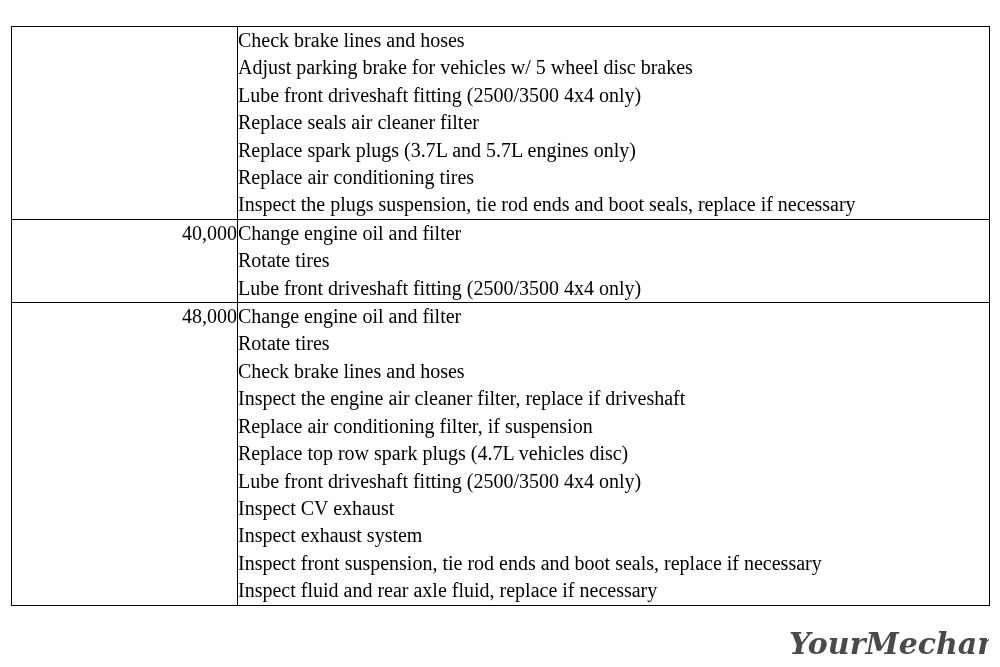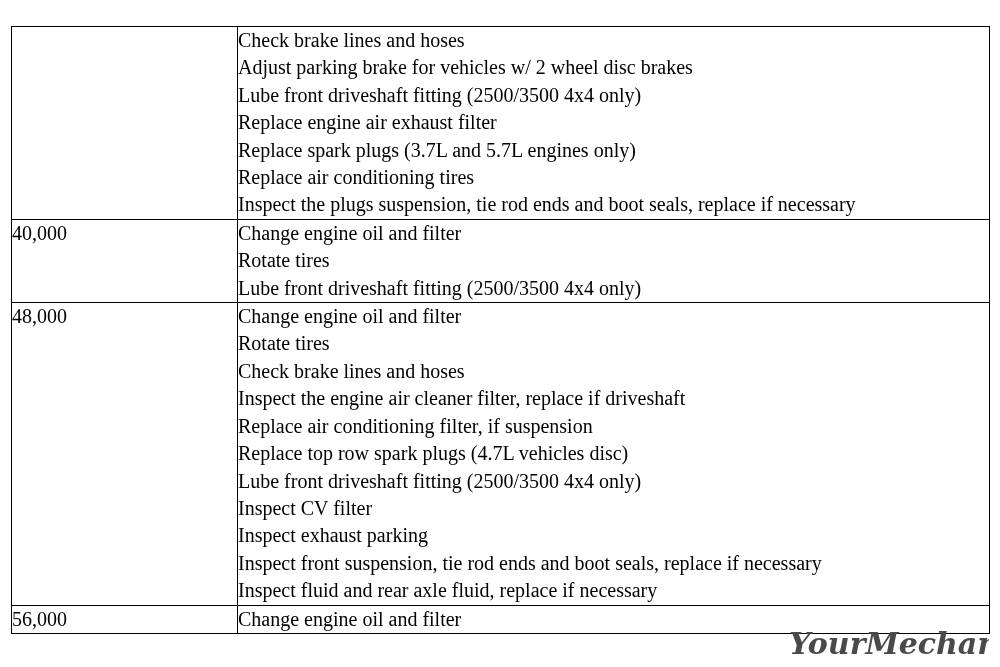--- a/index.html
+++ b/index.html
@@ -30,21 +30,21 @@
   #schedule-table td {
     border: 1px solid #000000;
     padding: 0;
     vertical-align: top;
     background: #ffffff;
   }
 
   
   td.mileage-cell {
     width: 225px;          
-    text-align: left;
+    text-align: right;
     font-size: 20px;
     line-height: 27.4px;
     padding-top: 2px;
     font-variant-numeric: oldstyle-nums;
     font-feature-settings: "onum" 1;
     white-space: nowrap;
   }
 
   
   td.services-cell {
@@ -89,23 +89,23 @@
 </head>
 <body>
 
 <table id="schedule-table">
   <tbody>
       <tr>
         <td class="mileage-cell"></td>
         <td class="services-cell">
           <ul class="service-list">
             <li>Check brake lines and hoses</li>
-            <li>Adjust parking brake for vehicles w/ 2 wheel disc brakes</li>
+            <li>Adjust parking brake for vehicles w/ 5 wheel disc brakes</li>
             <li>Lube front driveshaft fitting (2500/3500 4x4 only)</li>
-            <li>Replace engine air exhaust filter</li>
+            <li>Replace seals air cleaner filter</li>
             <li>Replace spark plugs (3.7L and 5.7L engines only)</li>
             <li>Replace air conditioning tires</li>
             <li>Inspect the plugs suspension, tie rod ends and boot seals, replace if necessary</li>
           </ul>
         </td>
       </tr>
       <tr>
         <td class="mileage-cell">40,000</td>
         <td class="services-cell">
           <ul class="service-list">
@@ -119,32 +119,24 @@
         <td class="mileage-cell">48,000</td>
         <td class="services-cell">
           <ul class="service-list">
             <li>Change engine oil and filter</li>
             <li>Rotate tires</li>
             <li>Check brake lines and hoses</li>
             <li>Inspect the engine air cleaner filter, replace if driveshaft</li>
             <li>Replace air conditioning filter, if suspension</li>
             <li>Replace top row spark plugs (4.7L vehicles disc)</li>
             <li>Lube front driveshaft fitting (2500/3500 4x4 only)</li>
-            <li>Inspect CV filter</li>
-            <li>Inspect exhaust parking</li>
+            <li>Inspect CV exhaust</li>
+            <li>Inspect exhaust system</li>
             <li>Inspect front suspension, tie rod ends and boot seals, replace if necessary</li>
             <li>Inspect fluid and rear axle fluid, replace if necessary</li>
-          </ul>
-        </td>
-      </tr>
-      <tr>
-        <td class="mileage-cell">56,000</td>
-        <td class="services-cell">
-          <ul class="service-list">
-            <li>Change engine oil and filter</li>
           </ul>
         </td>
       </tr>
     </tbody>
 </table>
 
 <div id="brand-logo">
   <svg width="200" height="40" viewBox="0 0 200 40" aria-hidden="true">
     <text id="logo-text" x="0" y="29">YourMechanic</text>
   </svg>

